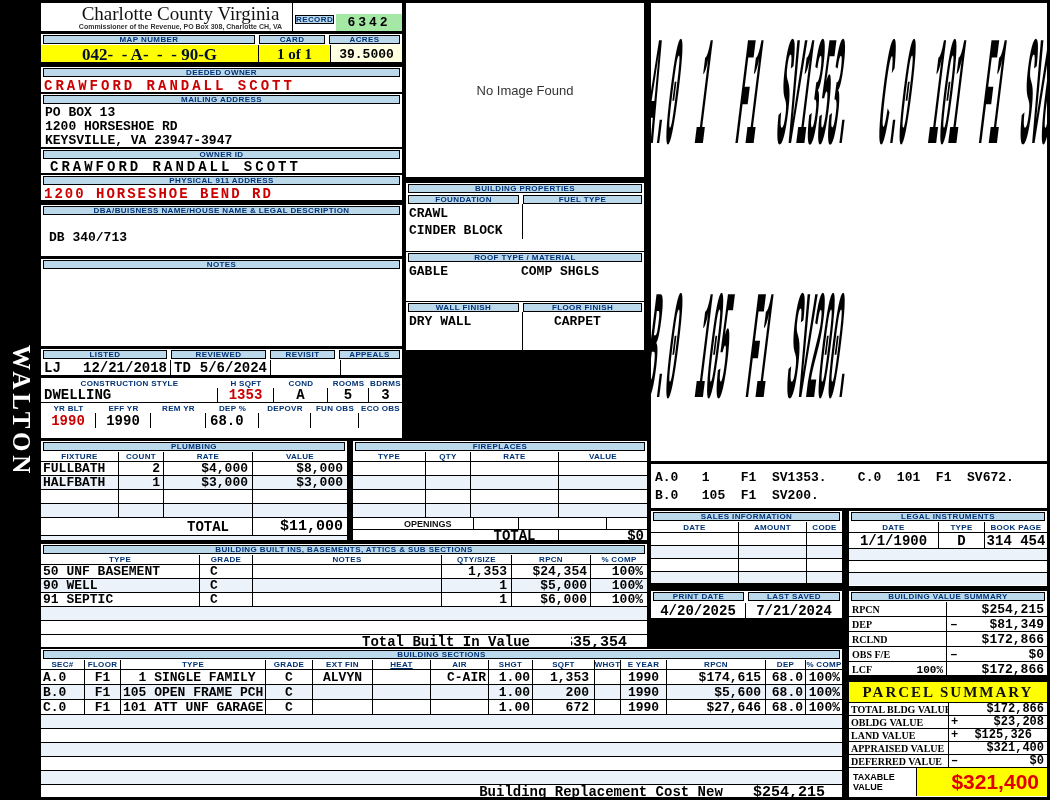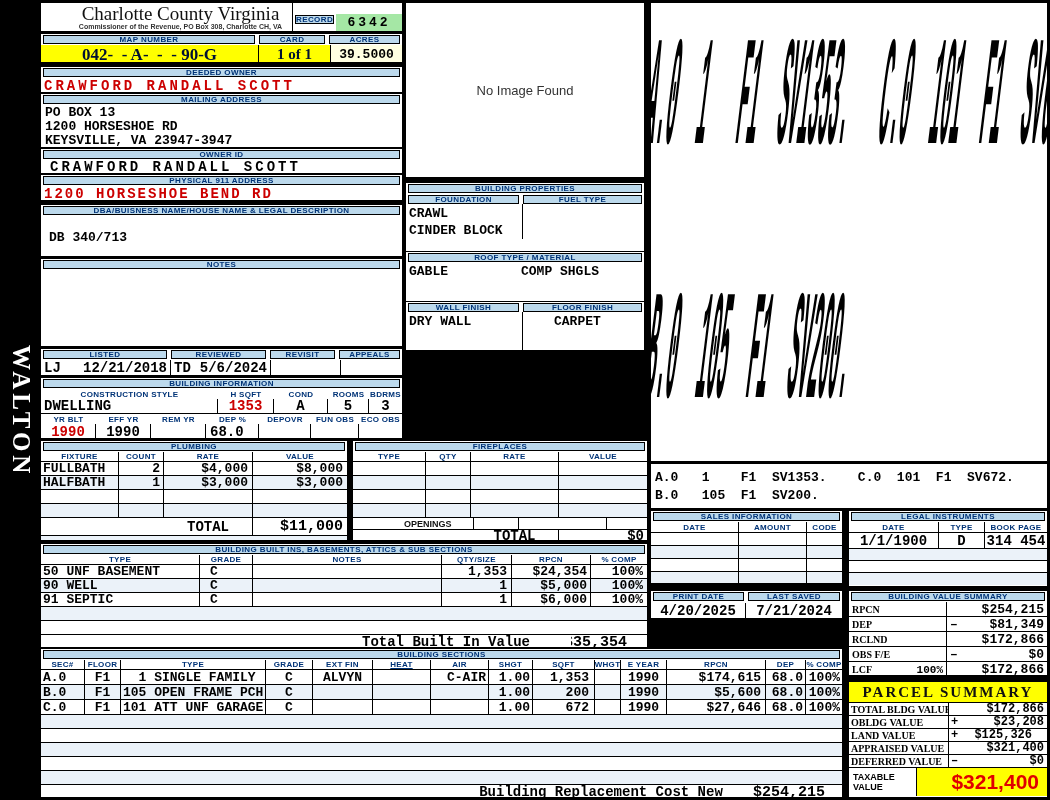--- a/index.html
+++ b/index.html
@@ -125,23 +125,20 @@
       <div class="c br mono14" style="width:100px;justify-content:space-between;padding:0 3px;">
         <span>TD</span>
         <span>5/6/2024</span>
       </div>
       <div class="c br" style="width:70px;"></div>
       <div class="c" style="flex:1;"></div>
     </div>
   </div>
 
   <div class="blk" style="left:40px;top:377px;width:363px;height:62px;">
-    <div class="bandrow" style="height:11px;">
-        <div class="band">BUILDING INFORMATION</div>
-      </div>
     <div class="row" style="height:10px;">
       <div class="c h" style="width:177px;">CONSTRUCTION STYLE</div>
       <div class="c h" style="width:56px;">H SQFT</div>
       <div class="c h" style="width:54px;">COND</div>
       <div class="c h" style="width:41px;">ROOMS</div>
       <div class="c h" style="flex:1;">BDRMS</div>
     </div>
     <div class="row bb" style="height:15px;">
       <div class="c br mono14" style="width:177px;padding-left:3px;">DWELLING</div>
       <div class="c br mono14 red ctr" style="width:56px;">1353</div>

